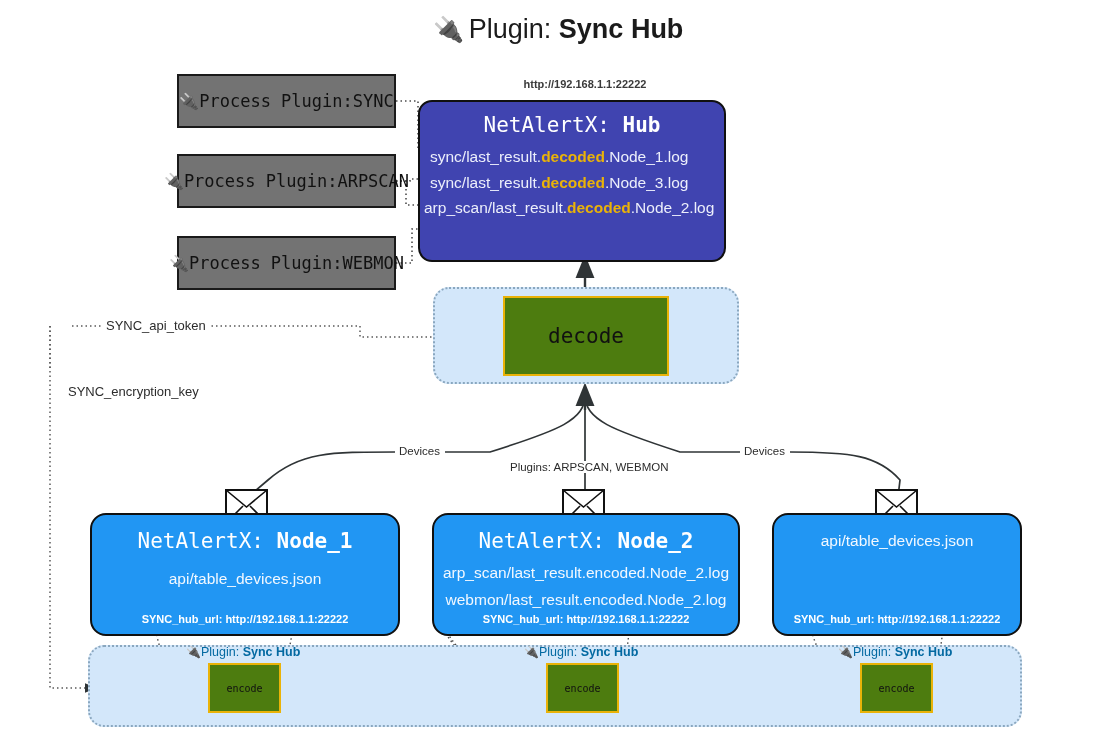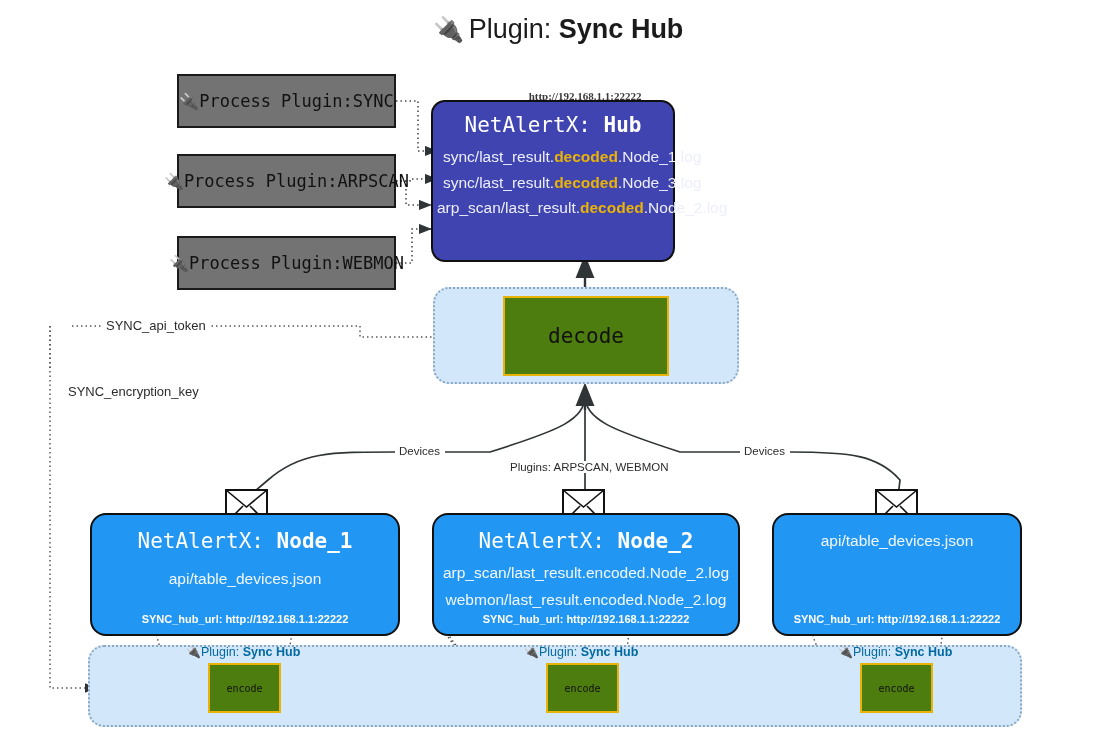--- a/index.html
+++ b/index.html
@@ -160,23 +160,23 @@
   <div class="proc-box" style="left:177px;top:154px;width:219px;height:54px;">
     <div class="l1"><span class="plug">🔌</span><span>Process Plugin:</span></div>
     <div class="l2">ARPSCAN</div>
   </div>
 
   <div class="proc-box" style="left:177px;top:236px;width:219px;height:54px;">
     <div class="l1"><span class="plug">🔌</span><span>Process Plugin:</span></div>
     <div class="l2">WEBMON</div>
   </div>
 
-  <div class="url-label" style="left:485px;top:90px;width:200px;font-family:Liberation Serif, serif;">http://192.168.1.1:22222</div>
-
-  <div class="hub-box" style="left:431px;top:100px;width:244px;height:162px;">
+  <div class="url-label" style="left:485px;top:78px;width:200px;">http://192.168.1.1:22222</div>
+
+  <div class="hub-box" style="left:418px;top:100px;width:308px;height:162px;">
     <div class="hub-title">
       <span>NetAlertX:</span>
       <span class="b">Hub</span>
     </div>
     <div class="hub-lines">
       <div class="hub-line"><span>sync/last_result.</span><b>decoded</b><span>.Node_1.log</span></div>
       <div class="hub-line"><span>sync/last_result.</span><b>decoded</b><span>.Node_3.log</span></div>
       <div class="hub-line wide"><span>arp_scan/last_result.</span><b>decoded</b><span>.Node_2.log</span></div>
     </div>
   </div>

